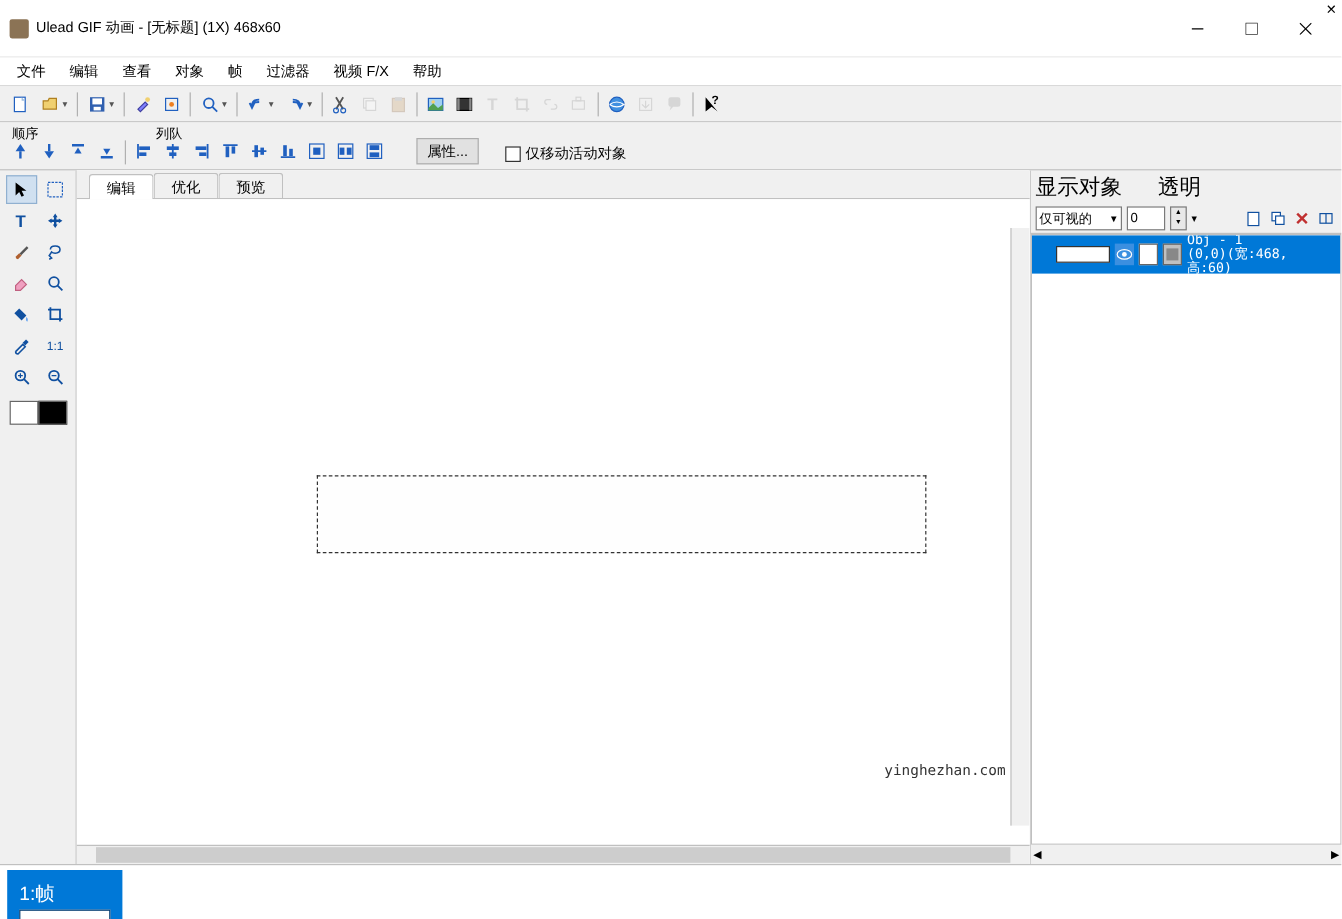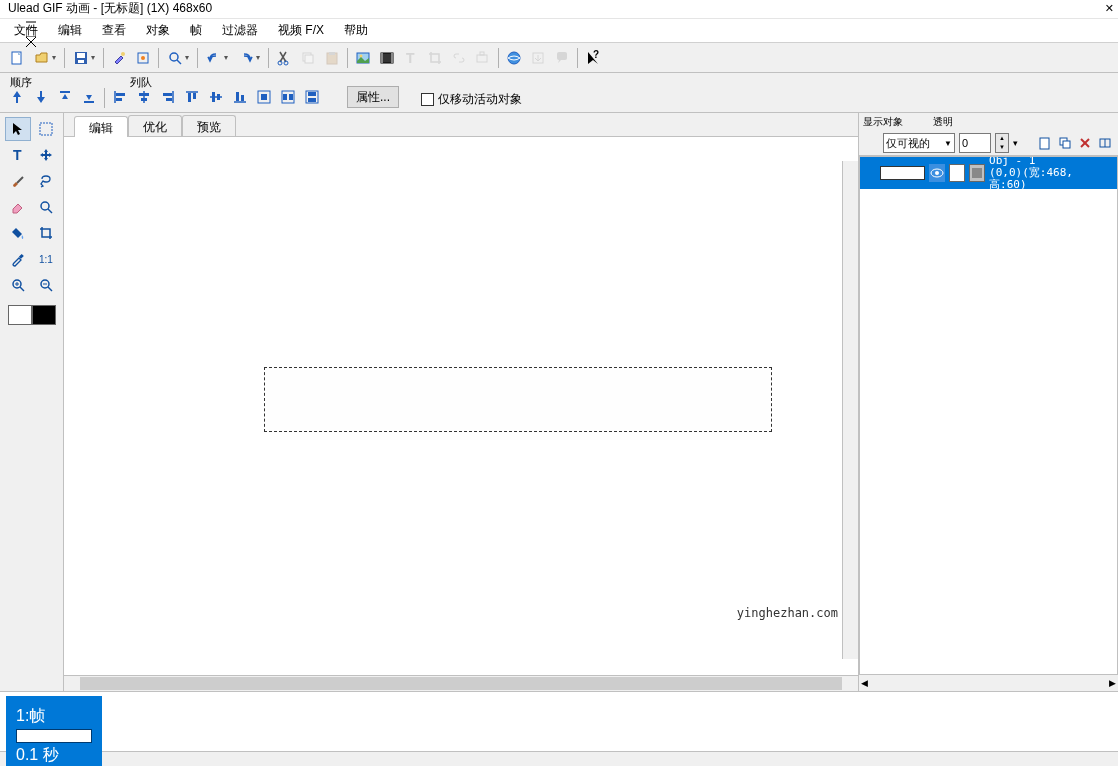--- a/index.html
+++ b/index.html
@@ -1,17 +1,17 @@
 <!DOCTYPE html>
 <html><head>
 <meta charset="utf-8">
 <style>
 * { box-sizing: border-box; margin: 0; padding: 0; }
 body { font-family: "Microsoft YaHei", "SimSun", Arial, sans-serif; font-size: 12px; background: #fff; overflow: hidden; width: 1118px; height: 766px; position: relative; }
-.titlebar { height: 19px; display: flex; padding: 0 8px; background: #fff; border-bottom: 1px solid #e5e5e5; flex-direction: column; }
+.titlebar { height: 48px; display: flex; align-items: center; padding: 0 8px; background: #fff; border-bottom: 1px solid #e5e5e5; }
 .titlebar .app-icon { width: 16px; height: 16px; margin-right: 6px; background: #8b7355; border-radius: 2px; display: inline-block; }
 .titlebar .title { flex: 1; font-size: 12px; }
 .titlebar .win-btn { width: 45px; height: 28px; display: flex; align-items: center; justify-content: center; cursor: pointer; }
 
 .menubar { height: 24px; display: flex; align-items: center; padding: 0 4px; background: #fff; border-bottom: 1px solid #d0d0d0; }
 .menubar .menu-item { padding: 2px 10px; cursor: pointer; }
 
 .toolbar { height: 30px; display: flex; align-items: center; padding: 2px 6px; background: #f0f0f0; border-bottom: 1px solid #c0c0c0; gap: 2px; }
 .tb-btn { width: 22px; height: 22px; display: flex; align-items: center; justify-content: center; cursor: pointer; border: 1px solid transparent; color: #2060c0; }
 .tb-btn.dd { width: 30px; }
@@ -41,21 +41,21 @@
 .canvas-tab.active { background: #fff; position: relative; top: 1px;}
 .canvas-viewport { flex: 1; background: #fff; position: relative; overflow: hidden; }
 .canvas-obj { position: absolute; left: 200px; top: 230px; width: 508px; height: 65px; border: 1px dashed #333; background: #fefefe; }
 .watermark { position: absolute; right: 20px; bottom: 55px; font-family: monospace; color: #333; font-size: 12px; }
 .hscroll { height: 16px; background: #f0f0f0; border-top: 1px solid #c0c0c0; position:relative;}
 .hscroll-thumb { position:absolute; left:16px; right:16px; top:1px; bottom:1px; background:#cdcdcd;}
 .vscroll-right { position:absolute; right:0; top:24px; bottom:16px; width:16px; background:#f0f0f0; border-left:1px solid #c0c0c0;}
 
 .right-panel { width: 260px; background: #f0f0f0; border-left: 1px solid #c0c0c0; display: flex; flex-direction: column; }
 .right-panel-head { display: flex; align-items: center; padding: 2px 4px; gap: 4px; font-size: 11px; border-bottom: 1px solid #c0c0c0;}
-.rp-select { width: 72px; height: 20px; border: 1px solid #7a7a7a; background: #fff; font-size: 11px; display:flex; align-items:center; justify-content:space-between; padding:0 2px;margin-left:20px;}
+.rp-select { width: 72px; height: 20px; border: 1px solid #7a7a7a; background: #fff; font-size: 11px; display:flex; align-items:center; justify-content:space-between; padding:0 2px;}
 .rp-num { width: 32px; height: 20px; border: 1px solid #7a7a7a; background: #fff; font-size: 11px; display:flex; align-items:center; padding-left:2px;}
 .rp-spin { width: 14px; height: 20px; border: 1px solid #7a7a7a; background:#e8e8e8; display:flex; flex-direction:column;}
 .rp-spin div { flex:1; font-size:6px; text-align:center; line-height:8px;}
 .rp-iconset { display:flex; gap:2px; margin-left:auto;}
 .rp-iconset .ic { width:18px; height:18px; display:flex; align-items:center; justify-content:center; color:#1050a0; cursor:pointer; font-size:14px;}
 
 .obj-list { flex: 1; background: #fff; border: 1px solid #c0c0c0; margin: 0; overflow: auto; }
 .obj-item { display: flex; align-items: center; height: 32px; background: #0078d7; color: #fff; padding: 2px 20px; gap: 4px;}
 .obj-thumb { width: 50px; height: 14px; background: #fff; border: 1px solid #333;}
 .obj-eye { width: 18px; height: 18px; background: #3b8fe0; display:flex; align-items:center; justify-content:center; color:#fff;}
@@ -463,21 +463,21 @@
       <div class="watermark">yinghezhan.com</div>
       <div class="vscroll-right"></div>
     </div>
     <div class="hscroll">
         <div class="hscroll-thumb"></div>
       </div>
   </div>
 
   <div class="right-panel">
     <span class="close-x">✕</span>
-    <div style="display:flex; padding:2px 4px; gap:30px; font-size:10px;">
+    <div style="display:flex; padding:2px 4px; gap:30px; font-size:18px;">
       <span>显示对象</span>
       <span>透明</span>
     </div>
     <div class="right-panel-head">
       <div class="rp-select">
         <span>仅可视的</span>
           <span style="font-size:8px">▼</span>
       </div>
       <div class="rp-num">0</div>
       <div class="rp-spin">

